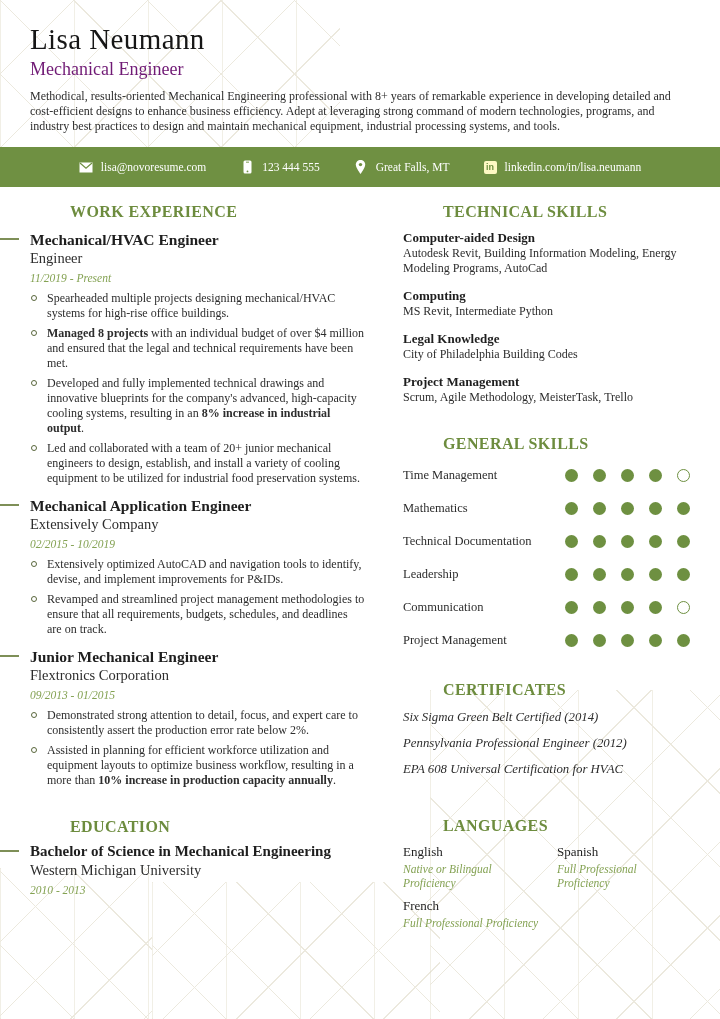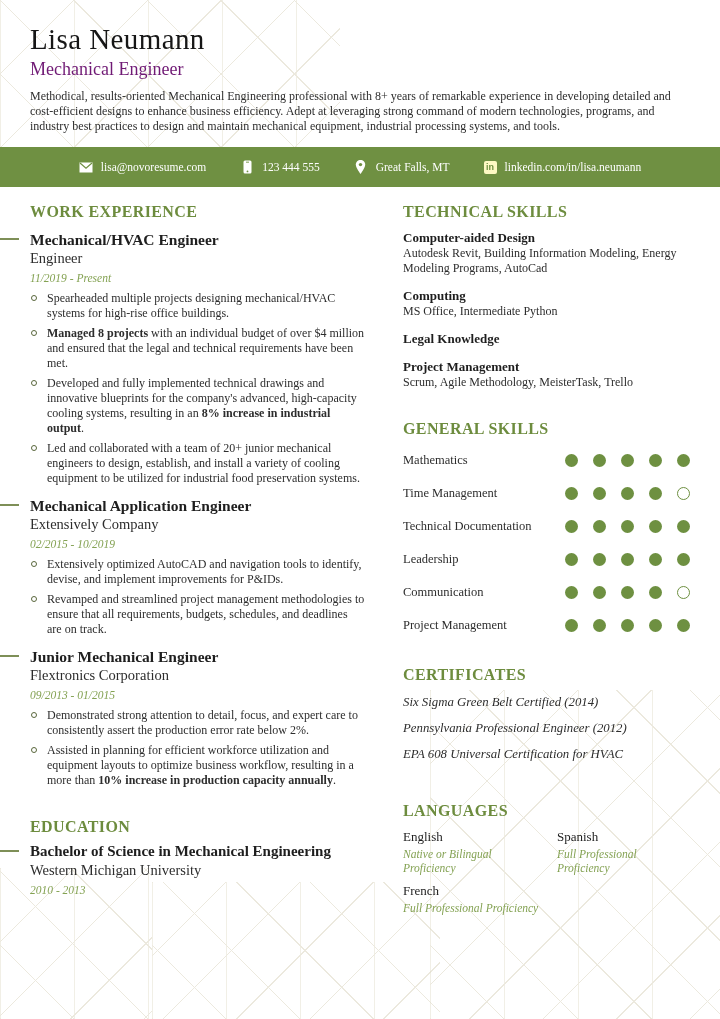--- a/index.html
+++ b/index.html
@@ -43,21 +43,21 @@
     font-family:"Liberation Sans",sans-serif; font-weight:bold; font-size:9px;
     display:inline-flex; align-items:center; justify-content:center; line-height:1;
   }
 
   
   .columns { display:flex; padding:16px 30px 0 30px; gap:38px; }
   .col-left { width:335px; flex:0 0 335px; }
   .col-right { flex:1; min-width:0; }
 
   .sec-heading {
-    font-size:16px; line-height:18px; font-weight:bold; color:#6d8c3e; letter-spacing:.4px;
+    font-size:16px; line-height:18px; font-weight:bold; color:#6d8c3e; letter-spacing:.4px;margin-left:40px;
   }
   .work .sec-heading { margin-bottom:9px; }
 
   
   .job { margin-bottom:10px; }
   .job-title-row { position:relative; }
   .dash { position:absolute; left:-30px; top:8px; width:19px; height:2px; background:#7e8f57; }
   .job-title { font-size:15.5px; line-height:19px; font-weight:bold; color:#1e1e1e; }
   .company { font-size:14.5px; line-height:18px; color:#2d2d2d; }
   .dates { font-size:11.5px; line-height:13px; font-style:italic; color:#84a253; margin-top:5px; }
@@ -212,51 +212,52 @@
 
       <div class="col-right">
         <div>
           <div class="sec-heading" style="margin-bottom:9px;">TECHNICAL SKILLS</div>
           <div class="tskill">
             <div class="tskill-name">Computer-aided Design</div>
             <div class="tskill-items">Autodesk Revit, Building Information Modeling, Energy Modeling Programs, AutoCad</div>
           </div>
           <div class="tskill">
             <div class="tskill-name">Computing</div>
-            <div class="tskill-items">MS Office, Intermediate Python</div>
+            <div class="tskill-items">MS Revit, Intermediate Python</div>
           </div>
           <div class="tskill">
             <div class="tskill-name">Legal Knowledge</div>
+            <div class="tskill-items">City of Philadelphia Building Codes</div>
           </div>
           <div class="tskill">
             <div class="tskill-name">Project Management</div>
             <div class="tskill-items">Scrum, Agile Methodology, MeisterTask, Trello</div>
           </div>
         </div>
 
         <div class="general">
           <div class="sec-heading">GENERAL SKILLS</div>
           <div class="gskill-row">
+            <span class="gskill-name">Time Management</span>
+            <span class="dots">
+                <span class="dot filled"></span>
+                <span class="dot filled"></span>
+                <span class="dot filled"></span>
+                <span class="dot filled"></span>
+                <span class="dot empty"></span>
+              </span>
+          </div>
+          <div class="gskill-row">
             <span class="gskill-name">Mathematics</span>
             <span class="dots">
                 <span class="dot filled"></span>
                 <span class="dot filled"></span>
                 <span class="dot filled"></span>
                 <span class="dot filled"></span>
                 <span class="dot filled"></span>
-              </span>
-          </div>
-          <div class="gskill-row">
-            <span class="gskill-name">Time Management</span>
-            <span class="dots">
-                <span class="dot filled"></span>
-                <span class="dot filled"></span>
-                <span class="dot filled"></span>
-                <span class="dot filled"></span>
-                <span class="dot empty"></span>
               </span>
           </div>
           <div class="gskill-row">
             <span class="gskill-name">Technical Documentation</span>
             <span class="dots">
                 <span class="dot filled"></span>
                 <span class="dot filled"></span>
                 <span class="dot filled"></span>
                 <span class="dot filled"></span>
                 <span class="dot filled"></span>

